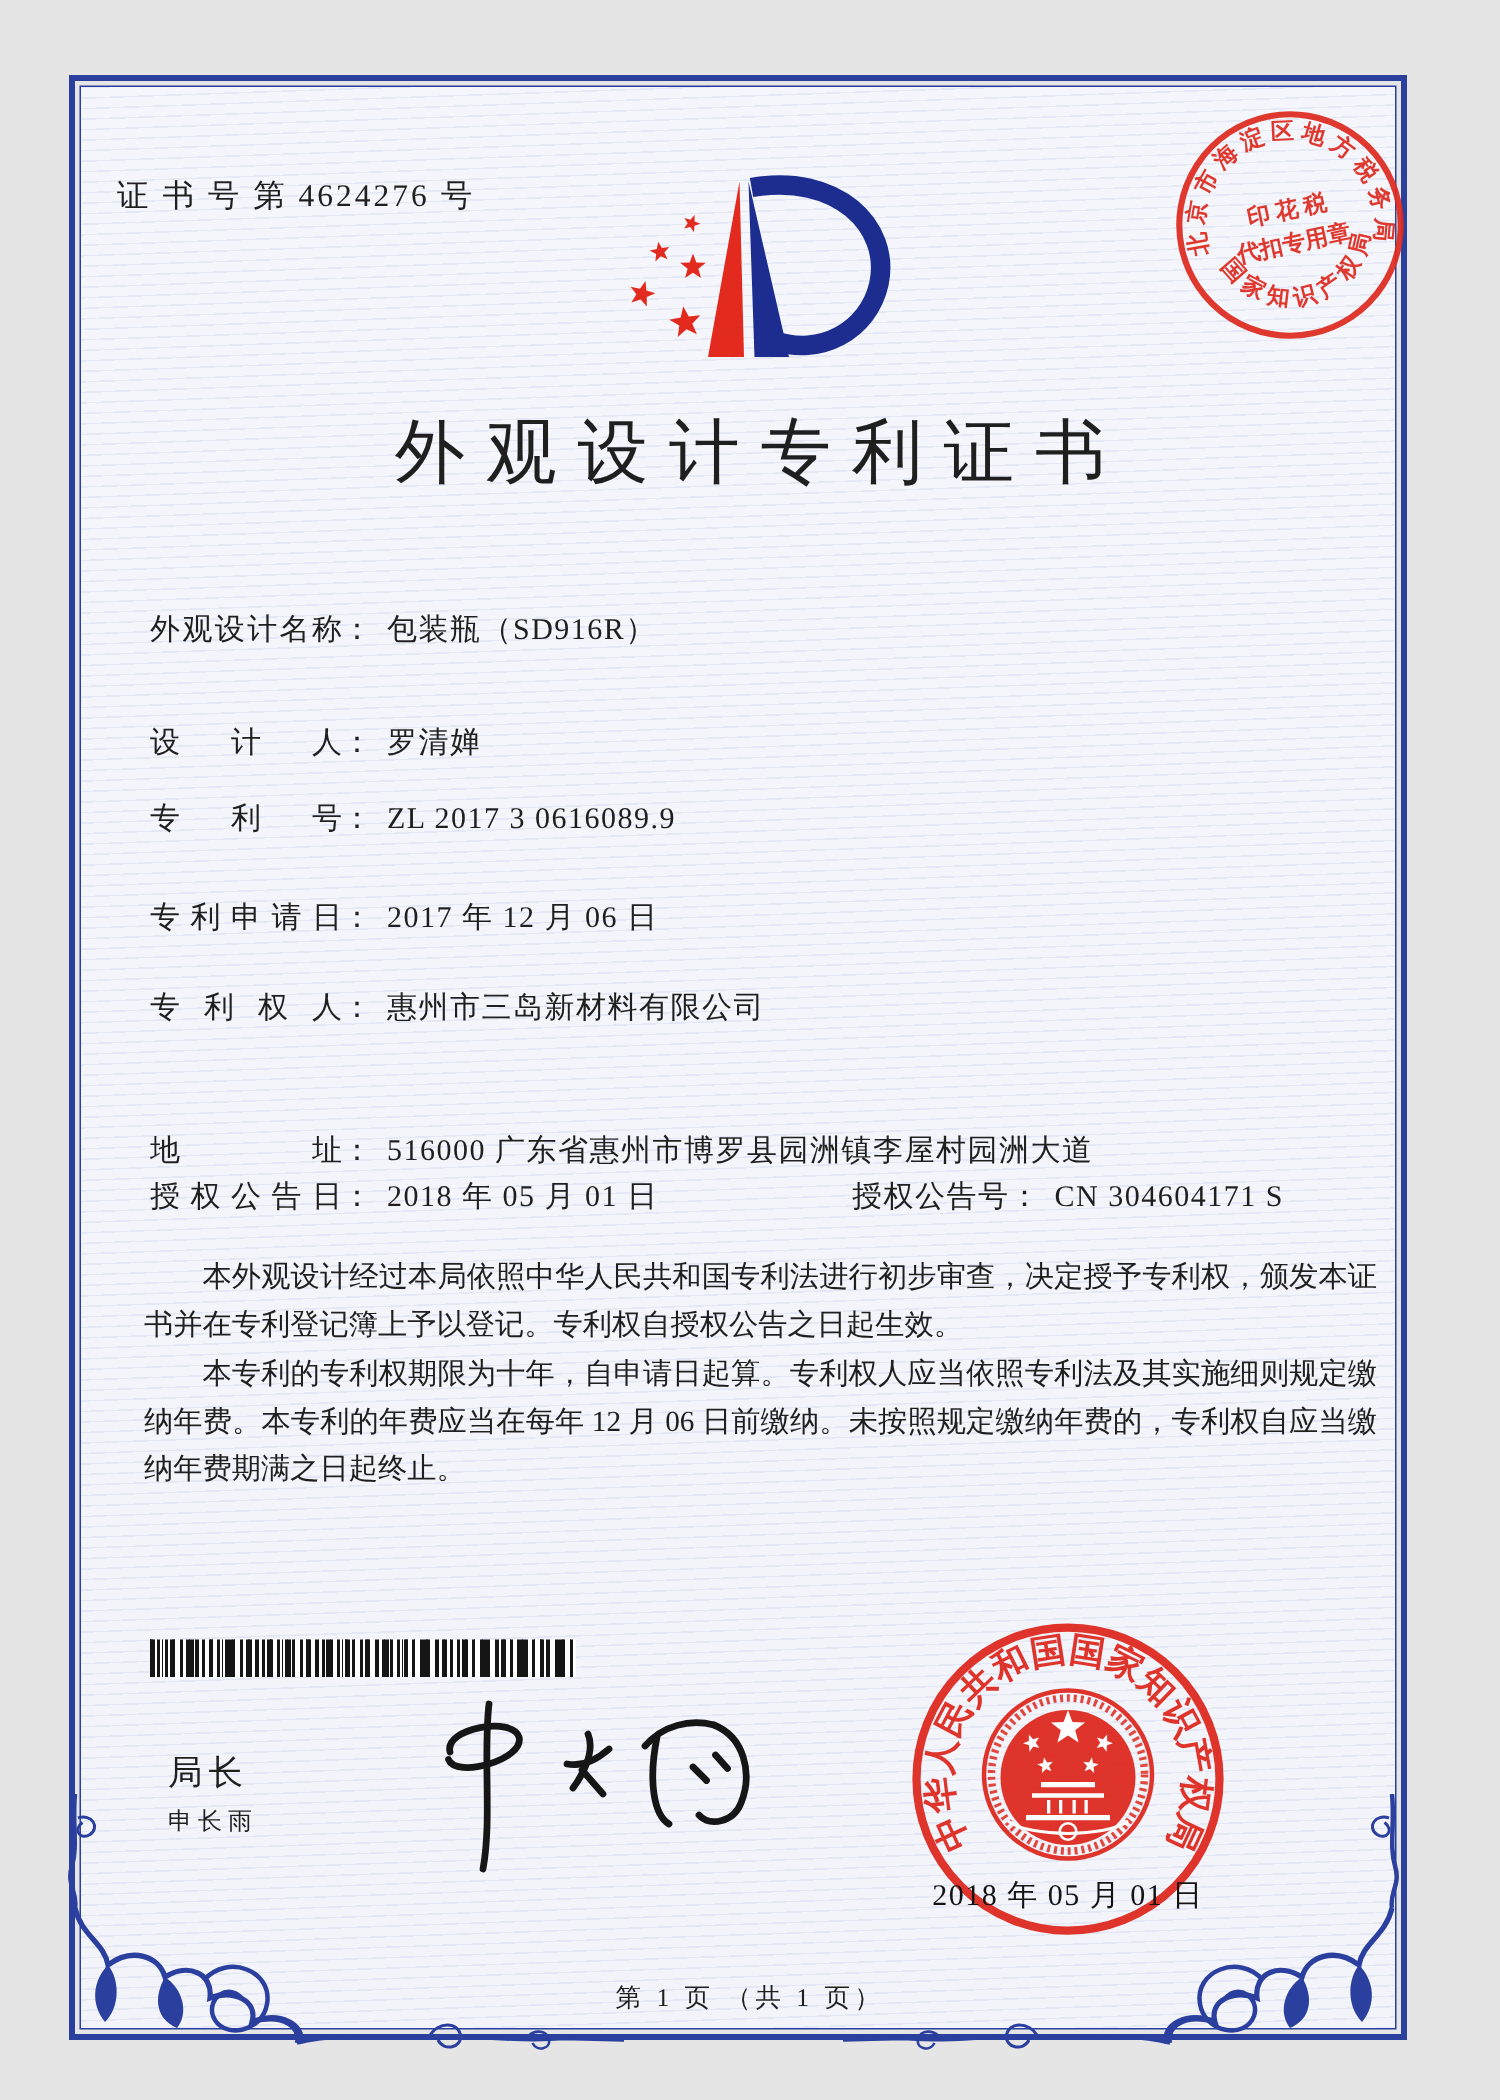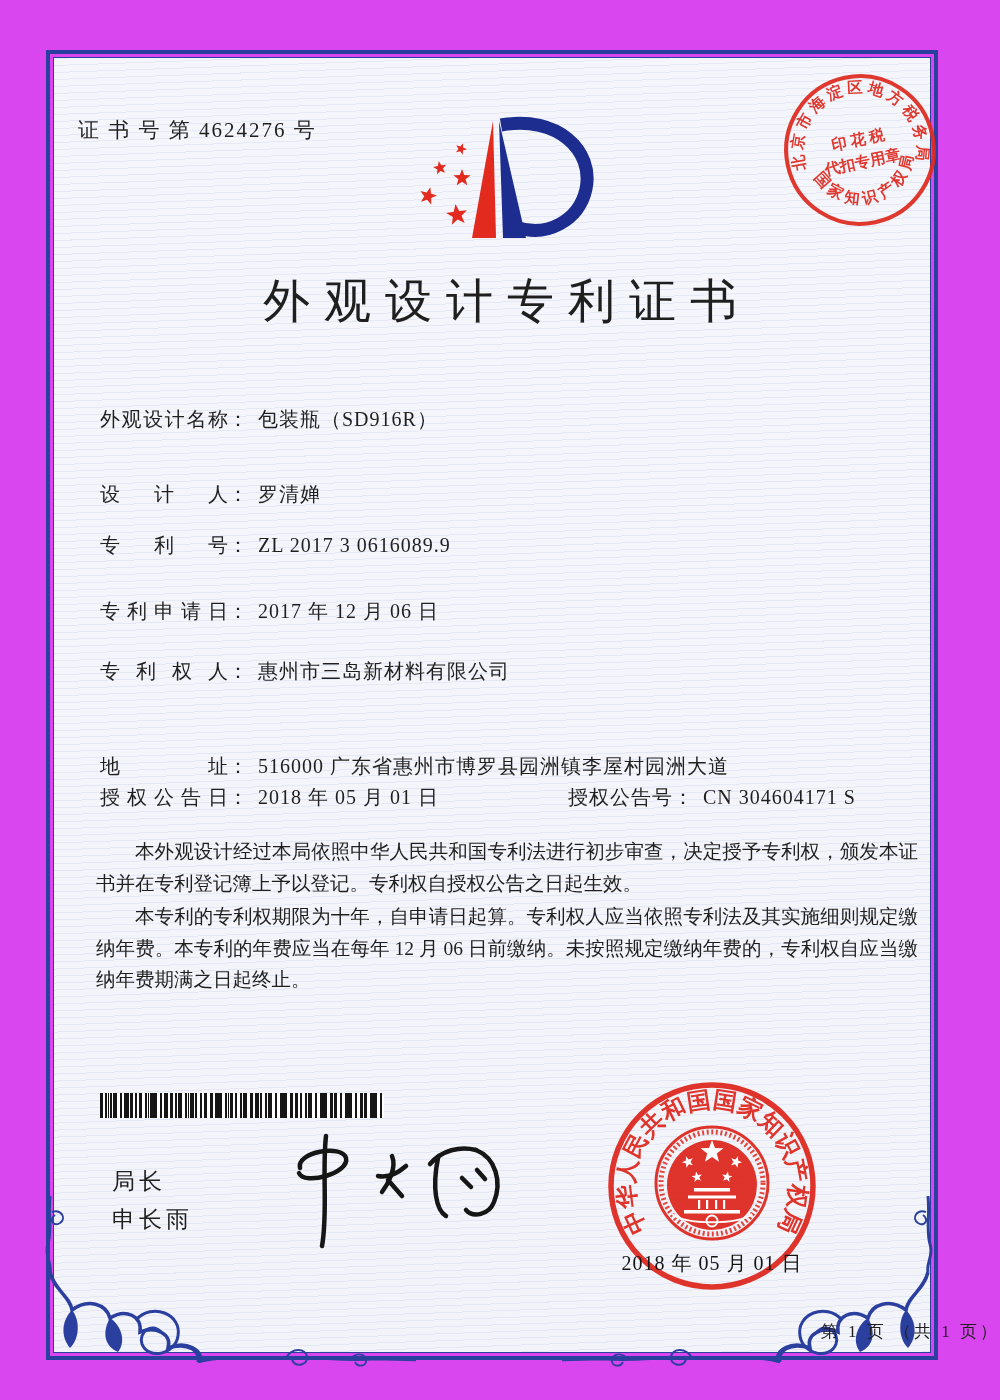--- a/index.html
+++ b/index.html
@@ -1,18 +1,18 @@
 <!DOCTYPE html>
 <html><head>
 <meta charset="utf-8">
 <style>
   html,body{margin:0;padding:0;}
   .page{
     position:relative;width:1000px;height:1400px;overflow:hidden;
-    background:#d946ef;
+    background:#e5e5e5;
     font-family:"Liberation Serif","DejaVu Serif",serif;
     color:#1f1f1f;
   }
   .abs{position:absolute;}
   
   .frame-outer{
     left:46px;top:50px;width:892px;height:1310px;
     border:4px solid #2b3f9e;box-sizing:border-box;z-index:1;
   }
   .frame-inner{
@@ -40,27 +40,27 @@
   .body-text p{margin:0 0 2px 0;text-indent:2em;}
   
   .barcode{left:100px;top:1093px;width:284px;height:25px;z-index:3;
     background-image:
       repeating-linear-gradient(90deg,#151515 0 2px,rgba(0,0,0,0) 2px 5px),
       repeating-linear-gradient(90deg,#151515 0 1px,rgba(0,0,0,0) 1px 8px),
       repeating-linear-gradient(90deg,#151515 0 3px,rgba(0,0,0,0) 3px 13px);
     background-color:#fdfdfd;}
   
   .sig-title{left:112px;top:1166px;font-size:23px;letter-spacing:4px;z-index:3;font-family:Liberation Mono, monospace;}
-  .sig-name{left:112px;top:1204px;font-size:23px;letter-spacing:4px;z-index:3;font-family:Liberation Serif, serif;}
+  .sig-name{left:112px;top:1204px;font-size:16px;letter-spacing:4px;z-index:3;font-family:Liberation Serif, serif;}
   .signature{left:280px;top:1126px;width:250px;height:130px;z-index:4;}
   
   .seal{left:602px;top:1076px;width:220px;height:220px;z-index:4;opacity:.95;}
   .seal-date{left:602px;top:1250px;width:220px;text-align:center;font-size:20px;letter-spacing:1px;z-index:5;color:#141414;}
   
-  .footer{left:0;right:0;top:1320px;text-align:right;font-size:17px;letter-spacing:3px;z-index:3;}
+  .footer{left:0;right:0;top:1320px;text-align:center;font-size:17px;letter-spacing:3px;z-index:3;}
   
   .flourish{width:380px;height:180px;z-index:2;}
   .fl-left{left:40px;top:1196px;}
   .fl-right{left:558px;top:1196px;transform:scaleX(-1);}
 </style>
 </head>
 <body>
 
 <div class="page">
 

